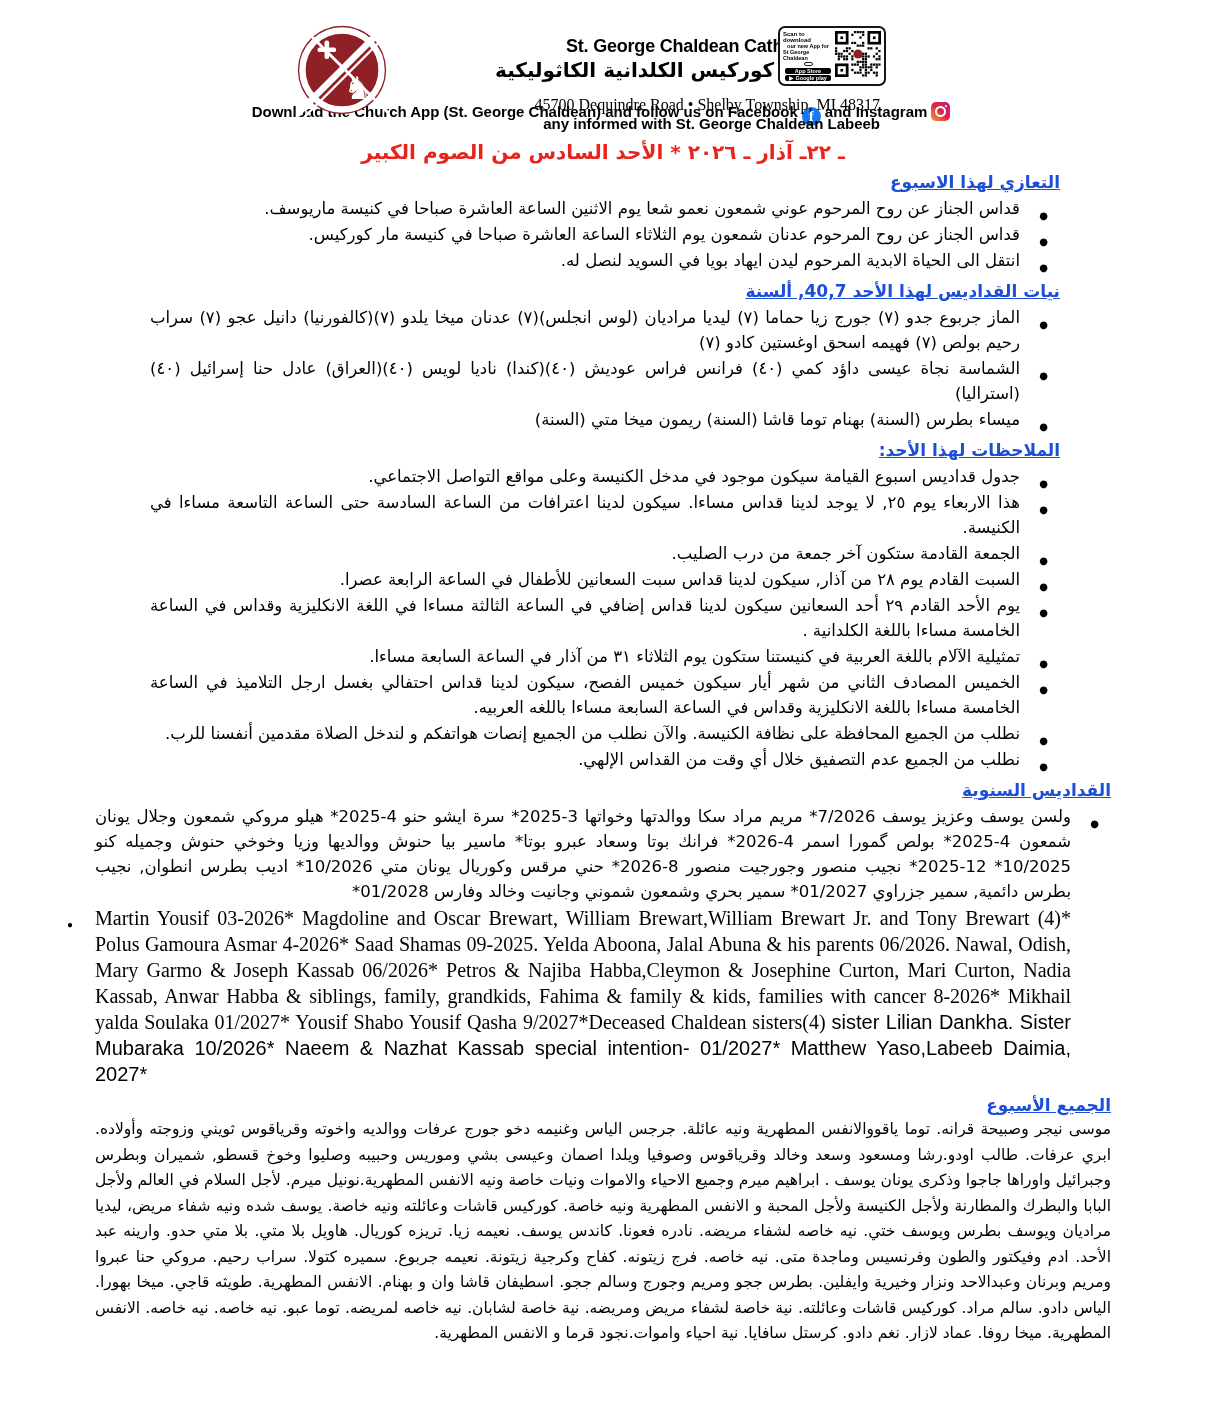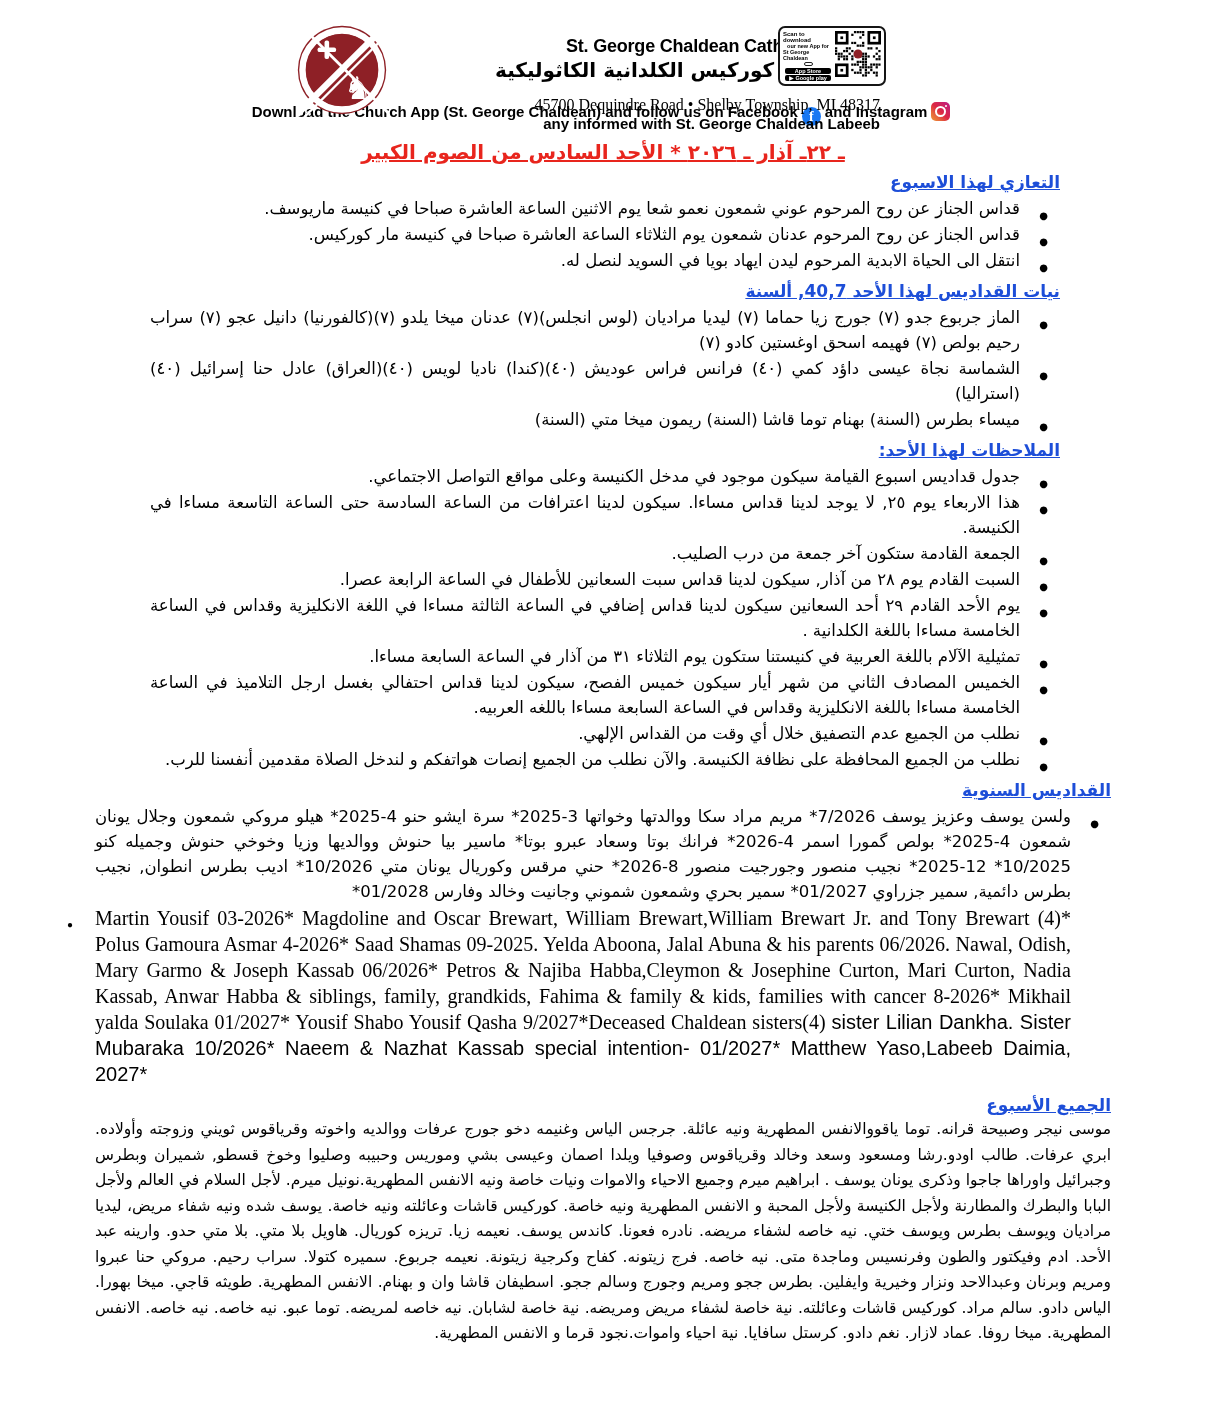--- a/index.html
+++ b/index.html
@@ -31,21 +31,21 @@
   .fb-icon{display:inline-block;width:19px;height:19px;border-radius:50%;background:#1877f2;color:#fff;
            font-family:"Liberation Serif",serif;font-weight:bold;font-size:14px;line-height:19px;
            text-align:center;vertical-align:-4px;margin:0 4px;}
   .ig-icon{display:inline-block;width:19px;height:19px;border-radius:5px;vertical-align:-4px;margin:0 4px;
            background:linear-gradient(45deg,#f09433,#e6683c,#dc2743,#cc2366,#bc1888);position:relative;}
   .ig-icon::before{content:"";position:absolute;left:4px;top:4px;width:7px;height:7px;border:2px solid #fff;border-radius:50%;}
   .ig-icon::after{content:"";position:absolute;right:3px;top:3px;width:2px;height:2px;background:#fff;border-radius:50%;}
 
   
   .title{margin:14px 0 4px;text-align:center;color:#e8251d;font-size:20px;font-weight:bold;
-         text-decoration:underline;}
+         }
 
   
   .sec{direction:rtl;margin:0 146px 0 150px;}
   .sec.wide{margin:0 95px;}
   .sec-h{color:#1d4ed8;font-size:17px;font-weight:bold;text-decoration:underline;
          margin:8px 0 2px;text-align:right;}
   ul.blist{list-style:none;margin:4px 0 6px;padding:0 40px 0 0;}
   ul.blist li{position:relative;text-align:justify;font-size:16.5px;line-height:25px;margin:1px 0;}
   ul.blist li::before{content:"\25CF";position:absolute;right:-28px;top:7px;font-size:10px;}
   ul.blist li.en{direction:ltr;font-family:"Liberation Serif",serif;font-size:20px;line-height:26px;}
@@ -229,22 +229,22 @@
   <div class="sec">
     <h2 class="sec-h">الملاحظات لهذا الأحد:</h2>
     <ul class="blist">
       <li>جدول قداديس اسبوع القيامة سيكون موجود في مدخل الكنيسة وعلى مواقع التواصل الاجتماعي.</li>
       <li>هذا الاربعاء يوم ٢٥, لا يوجد لدينا قداس مساءا. سيكون لدينا اعترافات من الساعة السادسة حتى الساعة التاسعة مساءا في الكنيسة.</li>
       <li>الجمعة القادمة ستكون آخر جمعة من درب الصليب.</li>
       <li>السبت القادم يوم ٢٨ من آذار, سيكون لدينا قداس سبت السعانين للأطفال في الساعة الرابعة عصرا.</li>
       <li>يوم الأحد القادم ٢٩ أحد السعانين سيكون لدينا قداس إضافي في الساعة الثالثة مساءا في اللغة الانكليزية وقداس في الساعة الخامسة مساءا باللغة الكلدانية .</li>
       <li>تمثيلية الآلام باللغة العربية في كنيستنا ستكون يوم الثلاثاء ٣١ من آذار في الساعة السابعة مساءا.</li>
       <li>الخميس المصادف الثاني من شهر أيار سيكون خميس الفصح، سيكون لدينا قداس احتفالي بغسل ارجل التلاميذ في الساعة الخامسة مساءا باللغة الانكليزية وقداس في الساعة السابعة مساءا باللغه العربيه.</li>
+      <li>نطلب من الجميع المحافظة على نظافة الكنيسة. والآن نطلب من الجميع إنصات هواتفكم و لندخل الصلاة مقدمين أنفسنا للرب.</li>
       <li>نطلب من الجميع عدم التصفيق خلال أي وقت من القداس الإلهي.</li>
-      <li>نطلب من الجميع المحافظة على نظافة الكنيسة. والآن نطلب من الجميع إنصات هواتفكم و لندخل الصلاة مقدمين أنفسنا للرب.</li>
     </ul>
   </div>
 
   <div class="sec wide">
     <h2 class="sec-h">القداديس السنوية</h2>
     <ul class="blist">
       <li>ولسن يوسف وعزيز يوسف 7/2026* مريم مراد سكا ووالدتها وخواتها 3-2025* سرة ايشو حنو 4-2025* هيلو مروكي شمعون وجلال يونان شمعون 4-2025* بولص گمورا اسمر 4-2026* فرانك بوتا وسعاد عبرو بوتا* ماسير بيا حنوش ووالديها وزيا وخوخي حنوش وجميله كنو 10/2025* 12-2025* نجيب منصور وجورجيت منصور 8-2026* حني مرقس وكوريال يونان متي 10/2026* اديب بطرس انطوان, نجيب بطرس دائمية, سمير جزراوي 01/2027* سمير بحري وشمعون شموني وجانيت وخالد وفارس 01/2028*</li>
       <li class="en"><span>Martin Yousif 03-2026* Magdoline and Oscar Brewart, William Brewart,William Brewart Jr. and Tony Brewart (4)* Polus Gamoura Asmar 4-2026*  Saad Shamas 09-2025. Yelda Aboona, Jalal Abuna &amp; his parents 06/2026. Nawal, Odish, Mary Garmo &amp; Joseph Kassab 06/2026* Petros &amp; Najiba Habba,Cleymon &amp; Josephine Curton, Mari Curton, Nadia Kassab, Anwar Habba &amp; siblings, family, grandkids, Fahima &amp; family &amp; kids, families with cancer 8-2026* Mikhail yalda Soulaka 01/2027*  Yousif Shabo Yousif Qasha 9/2027*Deceased Chaldean sisters(4)</span> <span class="en-sans">sister Lilian Dankha. Sister Mubaraka 10/2026* Naeem &amp; Nazhat Kassab special intention-  01/2027* Matthew Yaso,Labeeb Daimia, 2027*</span></li>
     </ul>
   </div>

